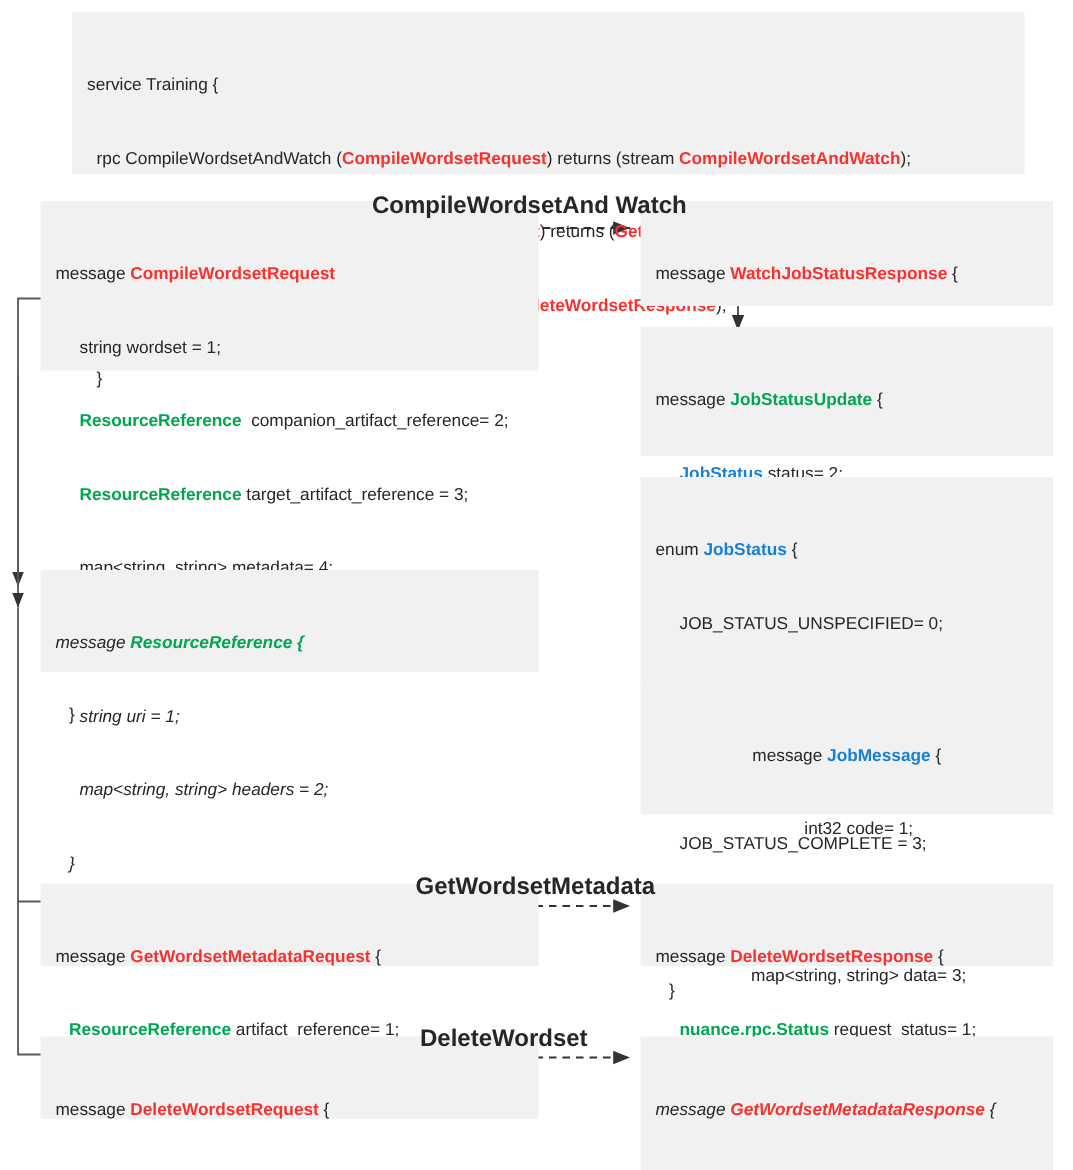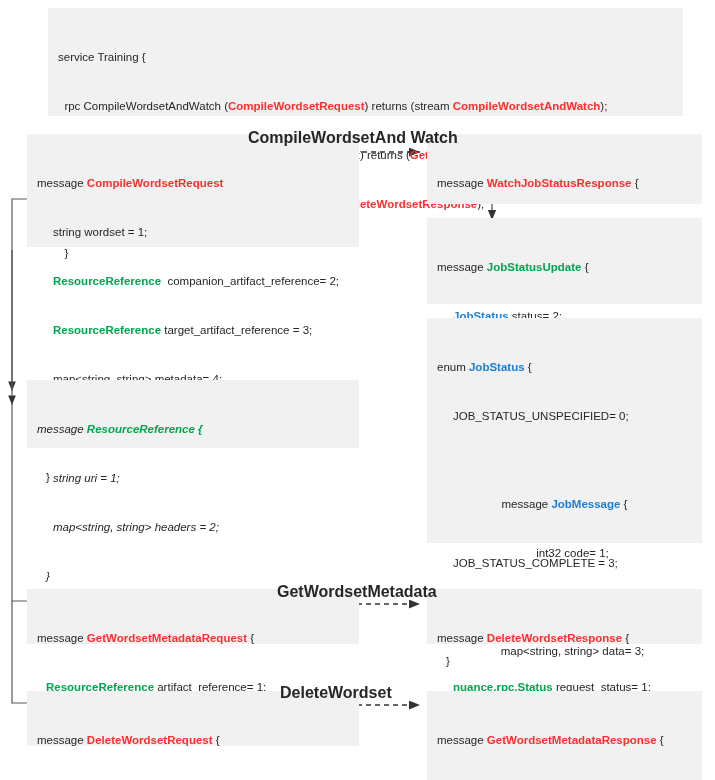--- a/index.html
+++ b/index.html
@@ -146,21 +146,21 @@
   <div class="line indent2"><span>map&lt;string, string&gt; data= 3;</span></div>
   <div class="line indent1"><span>}</span></div>
 </div>
 
 <div class="box" style="left:427px; top:589px; width:275px; height:55px;">
   <div class="line"><span>message </span><span class="red">DeleteWordsetResponse</span><span> {</span></div>
   <div class="line indent2"><span class="green">nuance.rpc.Status</span><span> request_status= 1;</span></div>
   <div class="line indent1"><span>}</span></div>
 </div>
 
-<div class="box" style="left:427px; top:691px; width:275px; height:90px;">
+<div class="box" style="left:427px; top:691px; width:275px; height:90px;font-style:italic;">
   <div class="line"><span>message </span><span class="red">GetWordsetMetadataResponse</span><span> {</span></div>
   
   
   
 </div>
 
 <div class="arrow-label" style="left:248px; top:129px;">CompileWordsetAnd Watch</div>
 <div class="arrow-label" style="left:277px; top:583px;">GetWordsetMetadata</div>
 <div class="arrow-label" style="left:280px; top:684px;">DeleteWordset</div>
 

